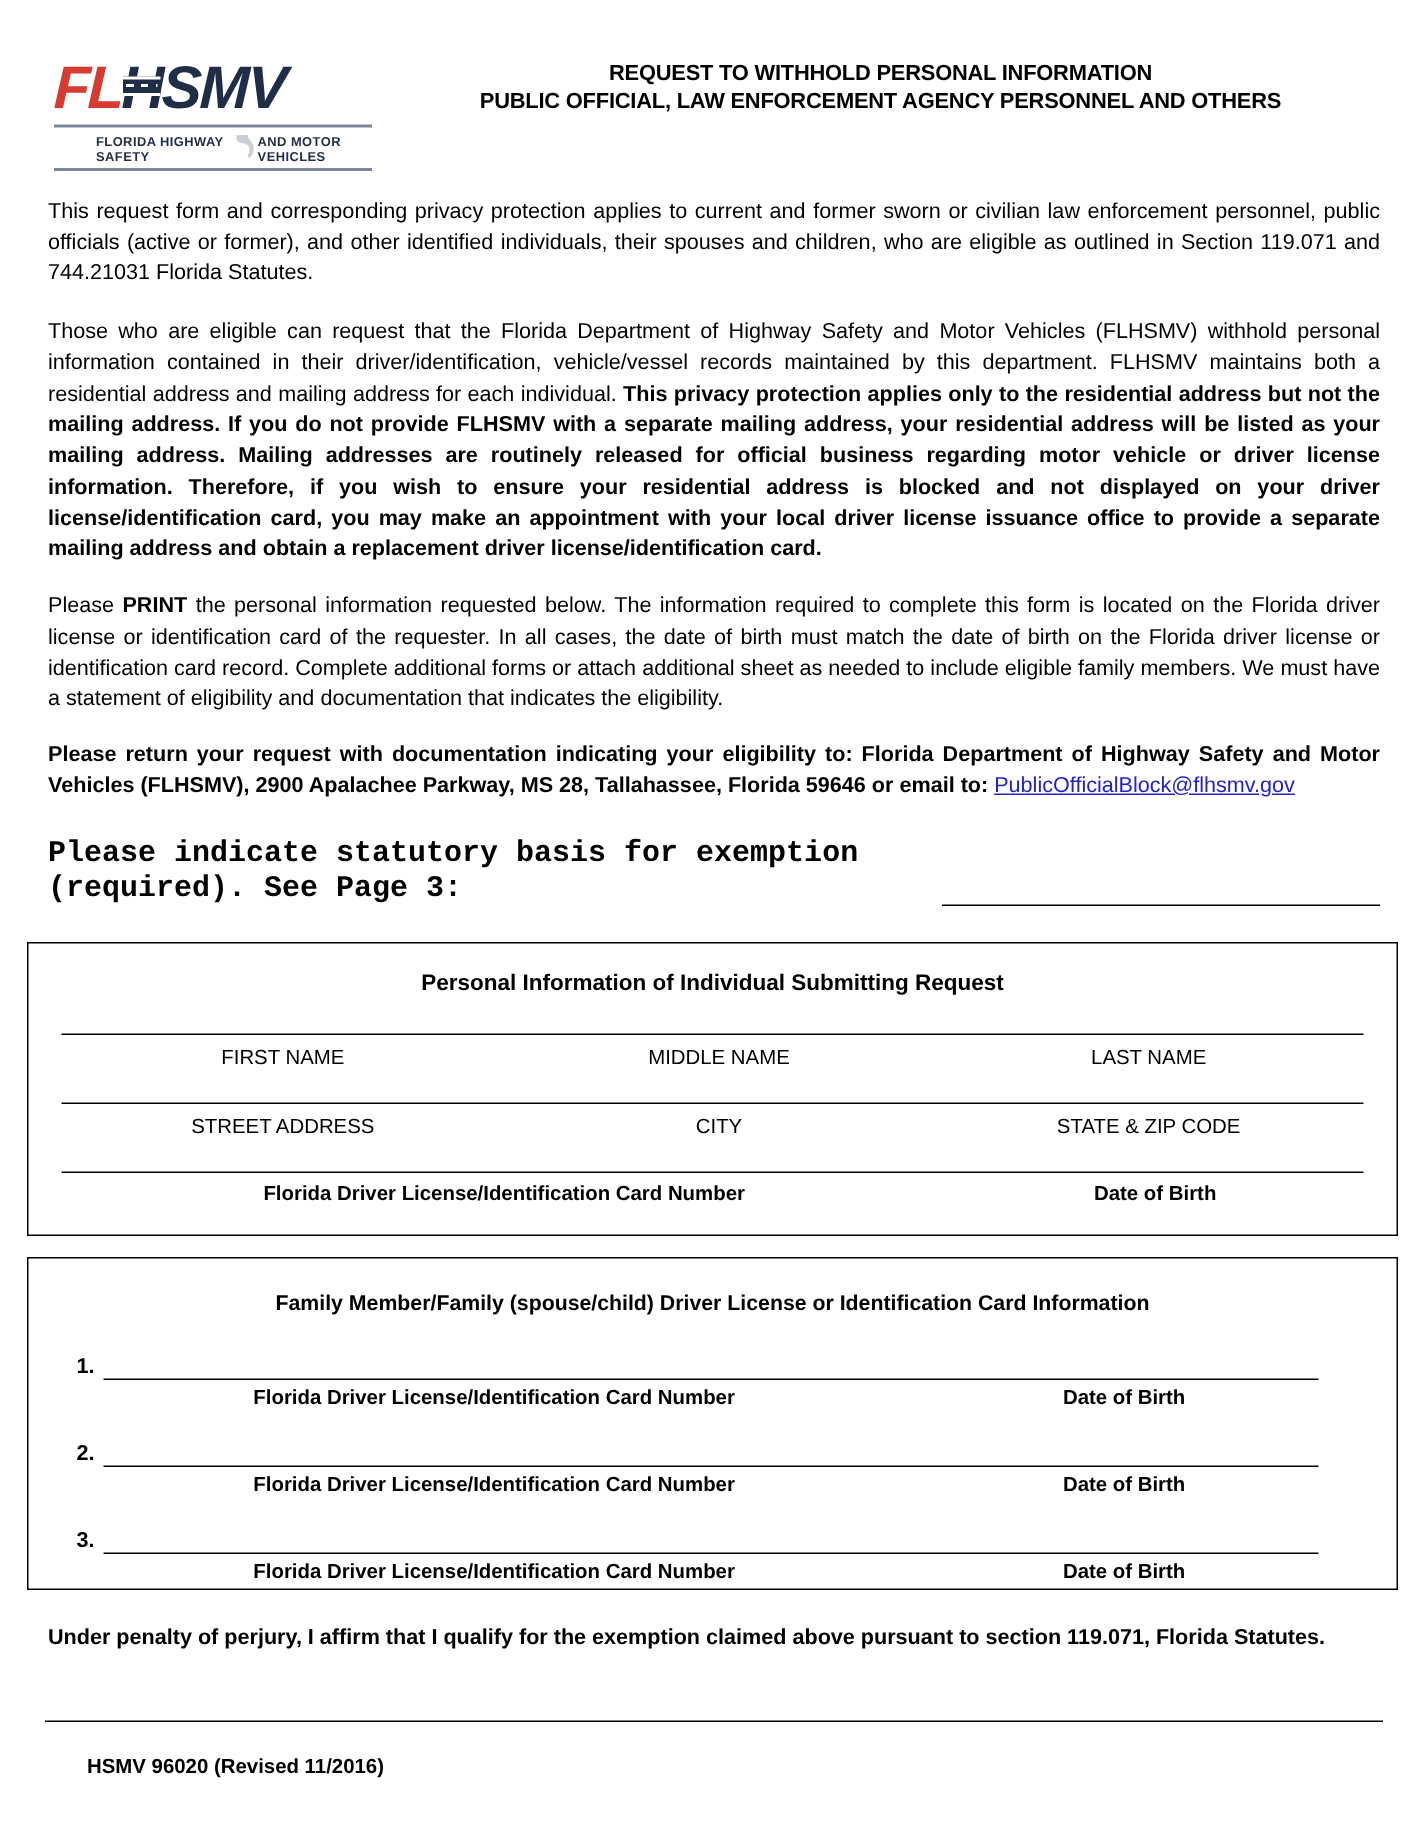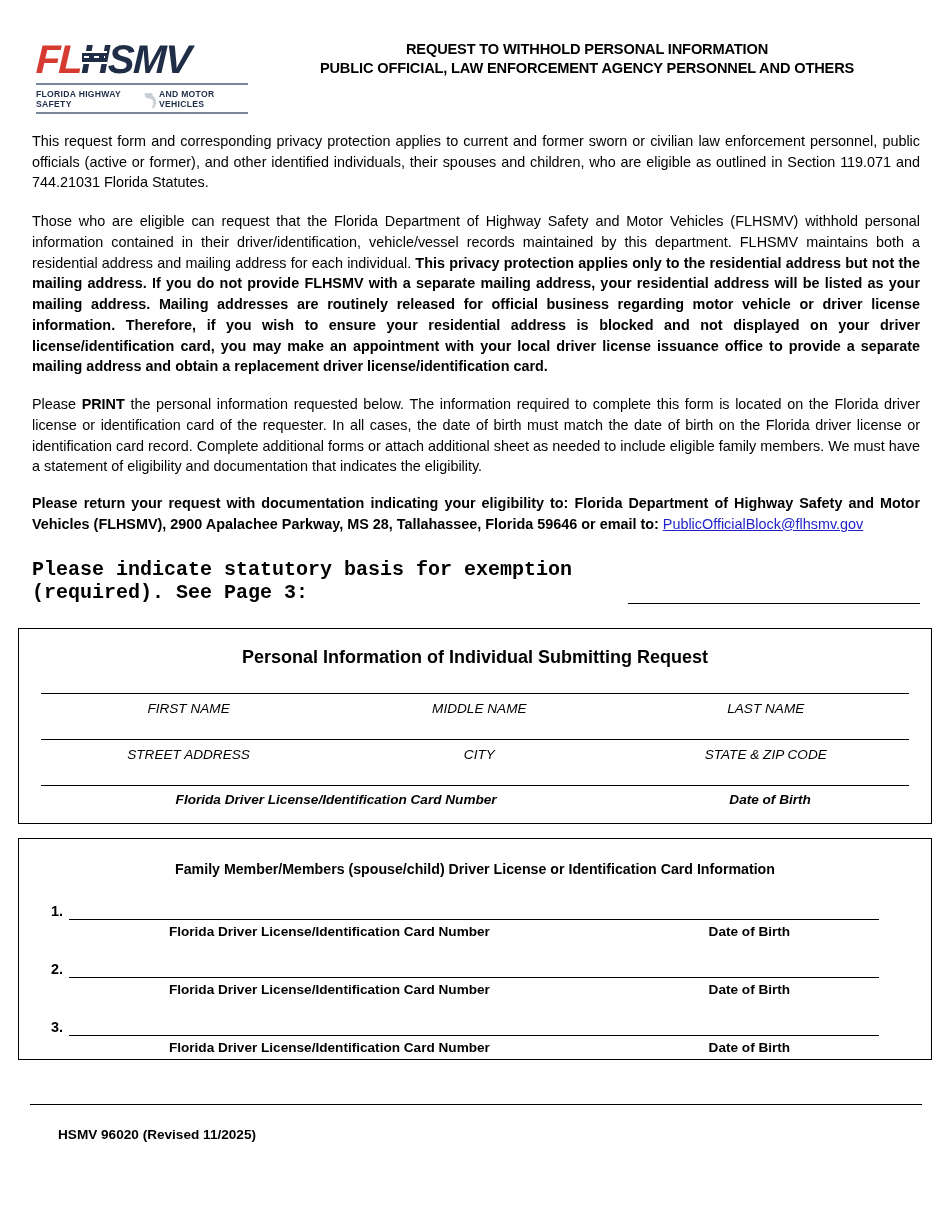--- a/index.html
+++ b/index.html
@@ -81,28 +81,29 @@
     letter-spacing: -1.5px;
     transform: skewX(-2deg);
   }
   .logo-rule {
     height: 2px;
     background: #7a8798;
     margin-top: 3px;
   }
   .logo-tag {
     display: flex;
-    align-items: flex-end;
+    align-items: flex-start;
     justify-content: space-between;
     font-size: 8.6px;
     font-weight: bold;
     letter-spacing: 0.3px;
     color: #1F2D47;
     margin-top: 4px;
     position: relative;
+    margin-left: 28px;
   }
   .logo-tag .fl-shape {
     width: 13px;
     height: 17px;
     position: relative;
     flex: 0 0 13px;
     margin: 0 2px;
   }
   .logo-tag .fl-shape svg { display: block; }
   .logo-rule2 {
@@ -169,28 +170,27 @@
     margin: 0 18px;
   }
   #box-personal {
     margin-top: 24px;
     height: 196px;
     padding: 0;
     position: relative;
   }
   .box-title {
     text-align: center;
-    font-size: 18px;
+    font-size: 15px;
     font-weight: bold;
     padding-top: 18px;
   }
   .field-row {
     position: relative;
     margin: 0 22px;
-    font-style: italic;
   }
   .field-rule {
     border-top: 1.7px solid #000;
   }
   .field-labels {
     display: flex;
     font-size: 13.6px;
     padding-top: 7px;
   }
   .field-labels .c1 { flex: 0 0 34%; text-align: center; }
@@ -354,21 +354,21 @@
     <div class="field-row">
       <div class="field-rule"></div>
       <div class="dl-row-labels">
         <span class="c1">Florida Driver License/Identification Card Number</span>
         <span class="c2">Date of Birth</span>
       </div>
     </div>
   </div>
 
   <div class="box" id="box-family">
-    <div class="family-title">Family Member/Members (spouse/child) Driver License or Identification Card Information</div>
+    <div class="family-title">Family Member/Family (spouse/child) Driver License or Identification Card Information</div>
 
     <div style="height:26px"></div>
     <div class="fam-entry">
       <span class="fam-num">1.</span>
       <span class="fam-line"></span>
     </div>
     <div class="fam-labels">
       <span class="c1">Florida Driver License/Identification Card Number</span>
       <span class="c2">Date of Birth</span>
     </div>
@@ -387,18 +387,19 @@
     <div class="fam-entry">
       <span class="fam-num">3.</span>
       <span class="fam-line"></span>
     </div>
     <div class="fam-labels">
       <span class="c1">Florida Driver License/Identification Card Number</span>
       <span class="c2">Date of Birth</span>
     </div>
   </div>
 
+  <div class="perjury">Under penalty of perjury, I affirm that I qualify for the exemption claimed above pursuant to section 119.071, Florida Statutes.</div>
 
   <div class="sign-rule"></div>
 
-  <div class="form-id">HSMV 96020 (Revised 11/2025)</div>
+  <div class="form-id">HSMV 96020 (Revised 11/2016)</div>
 
 </div>
 
 </body></html>

